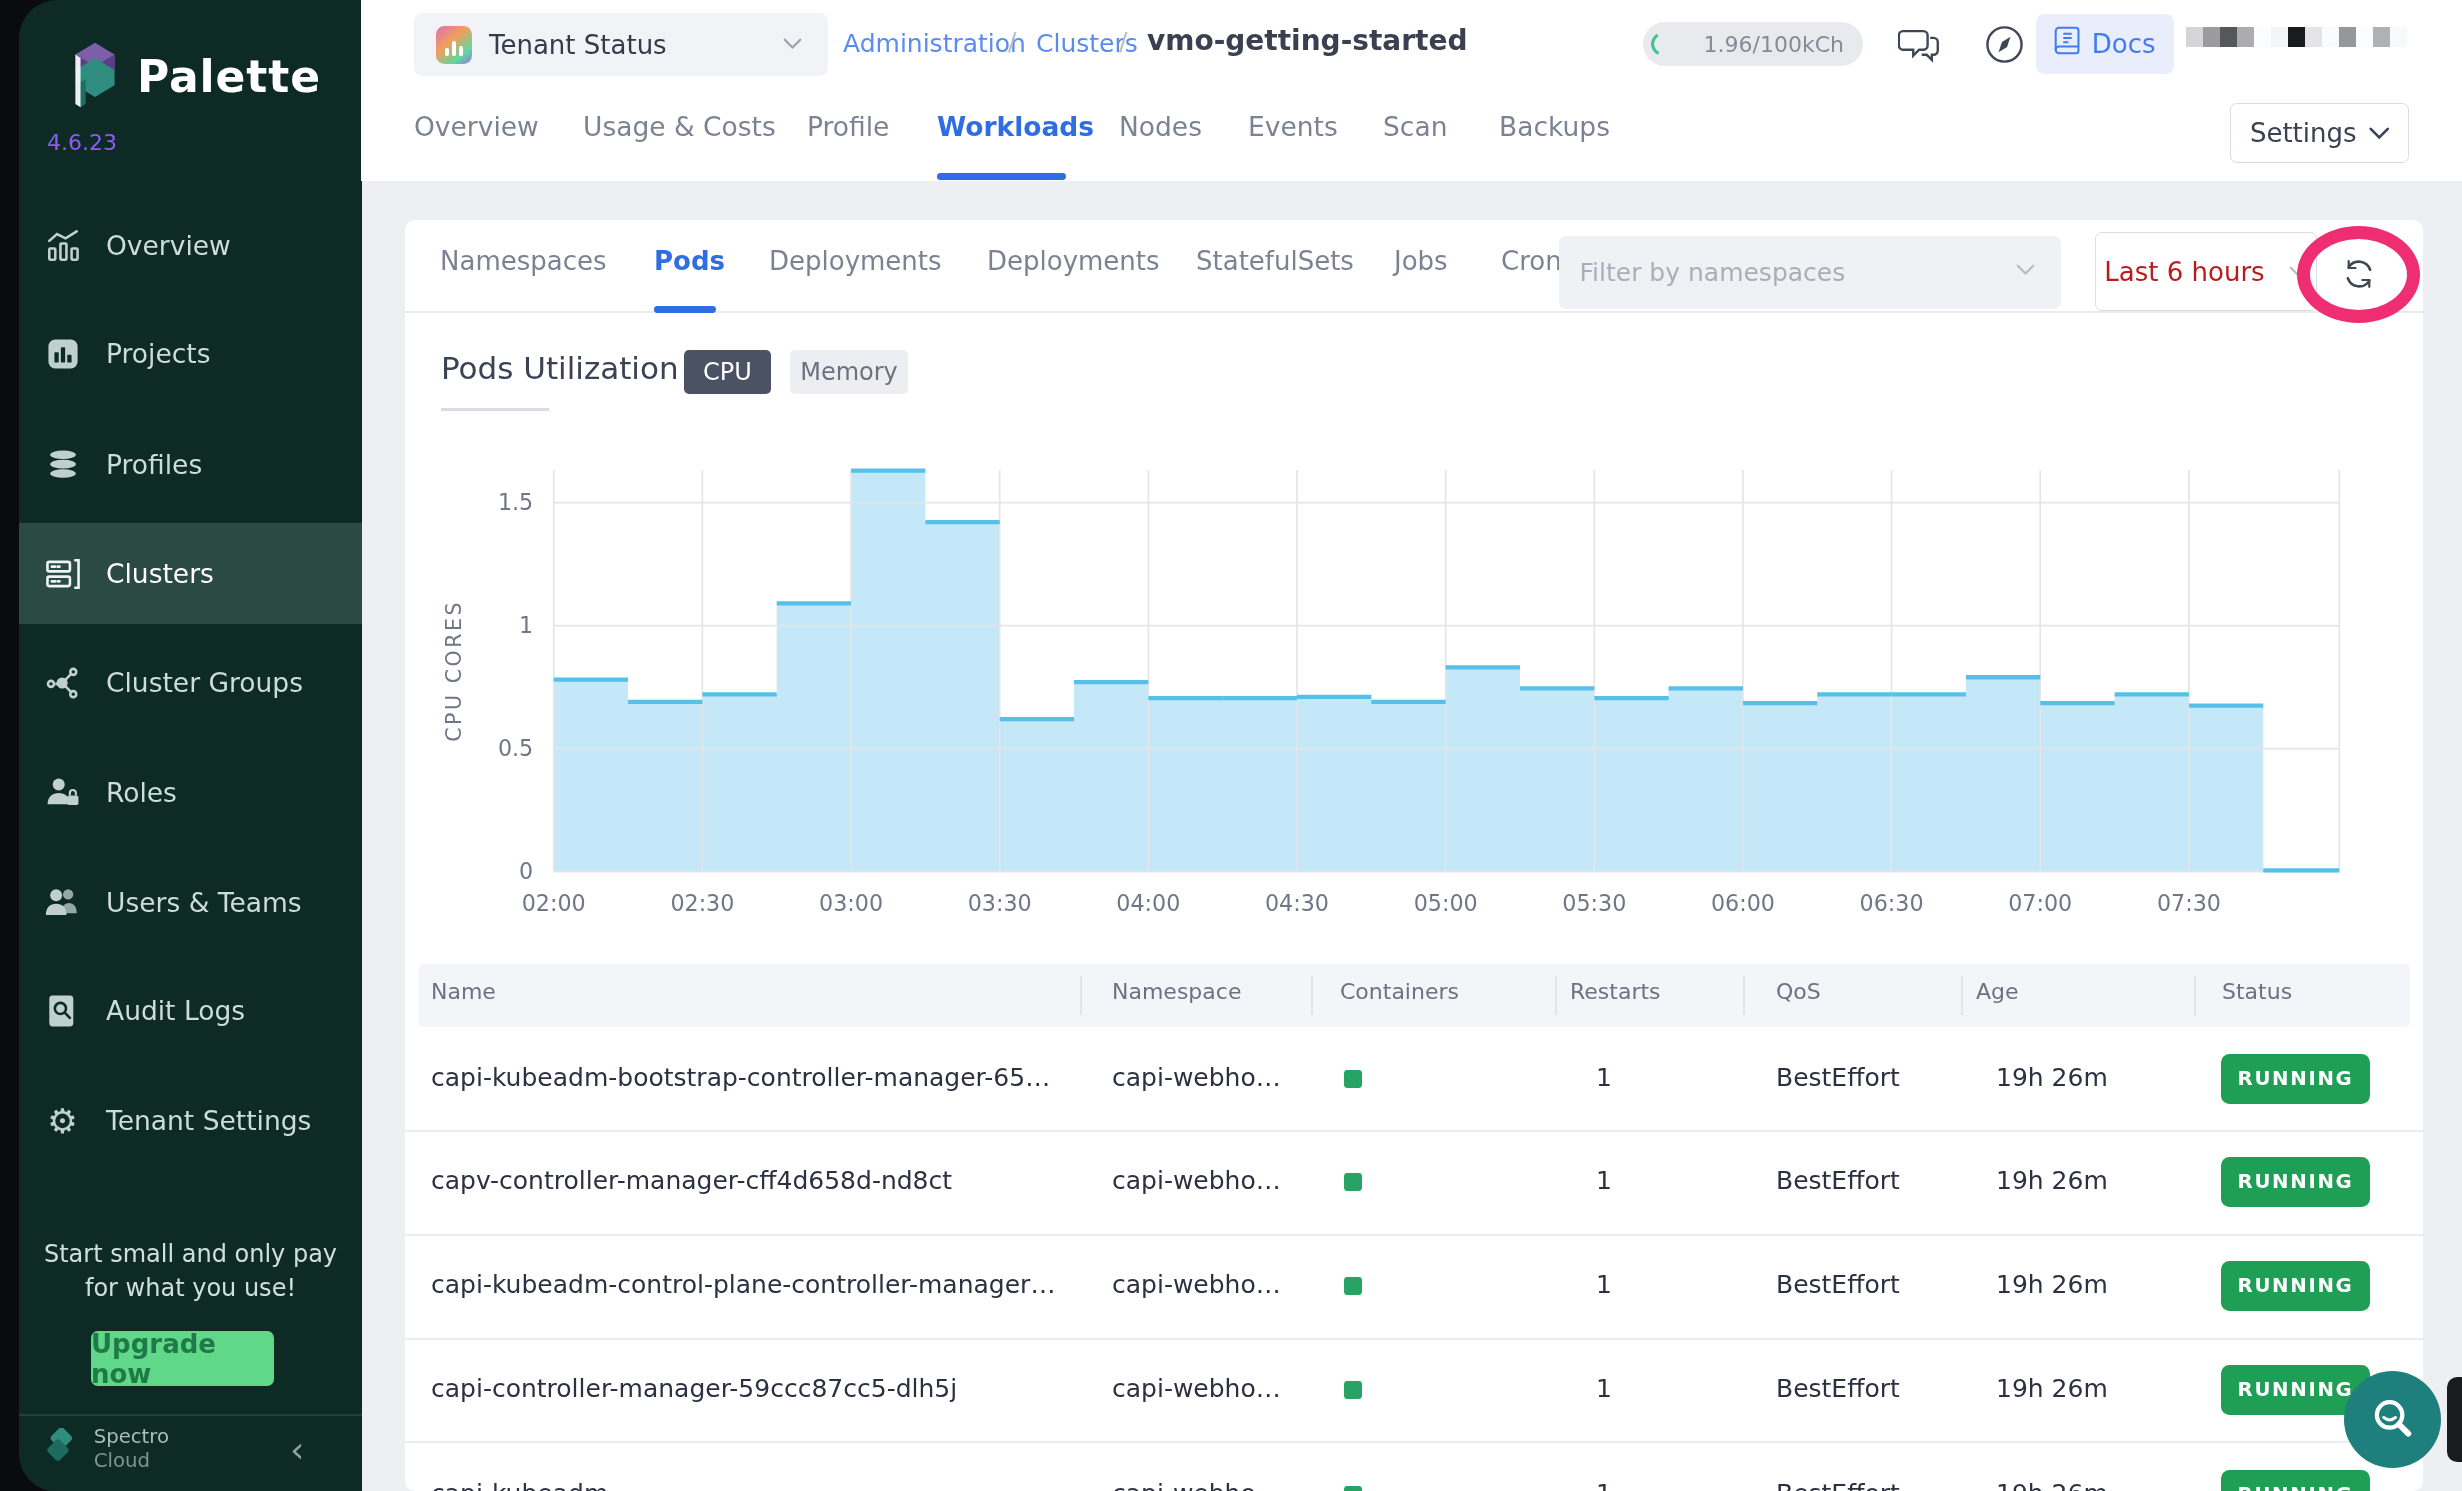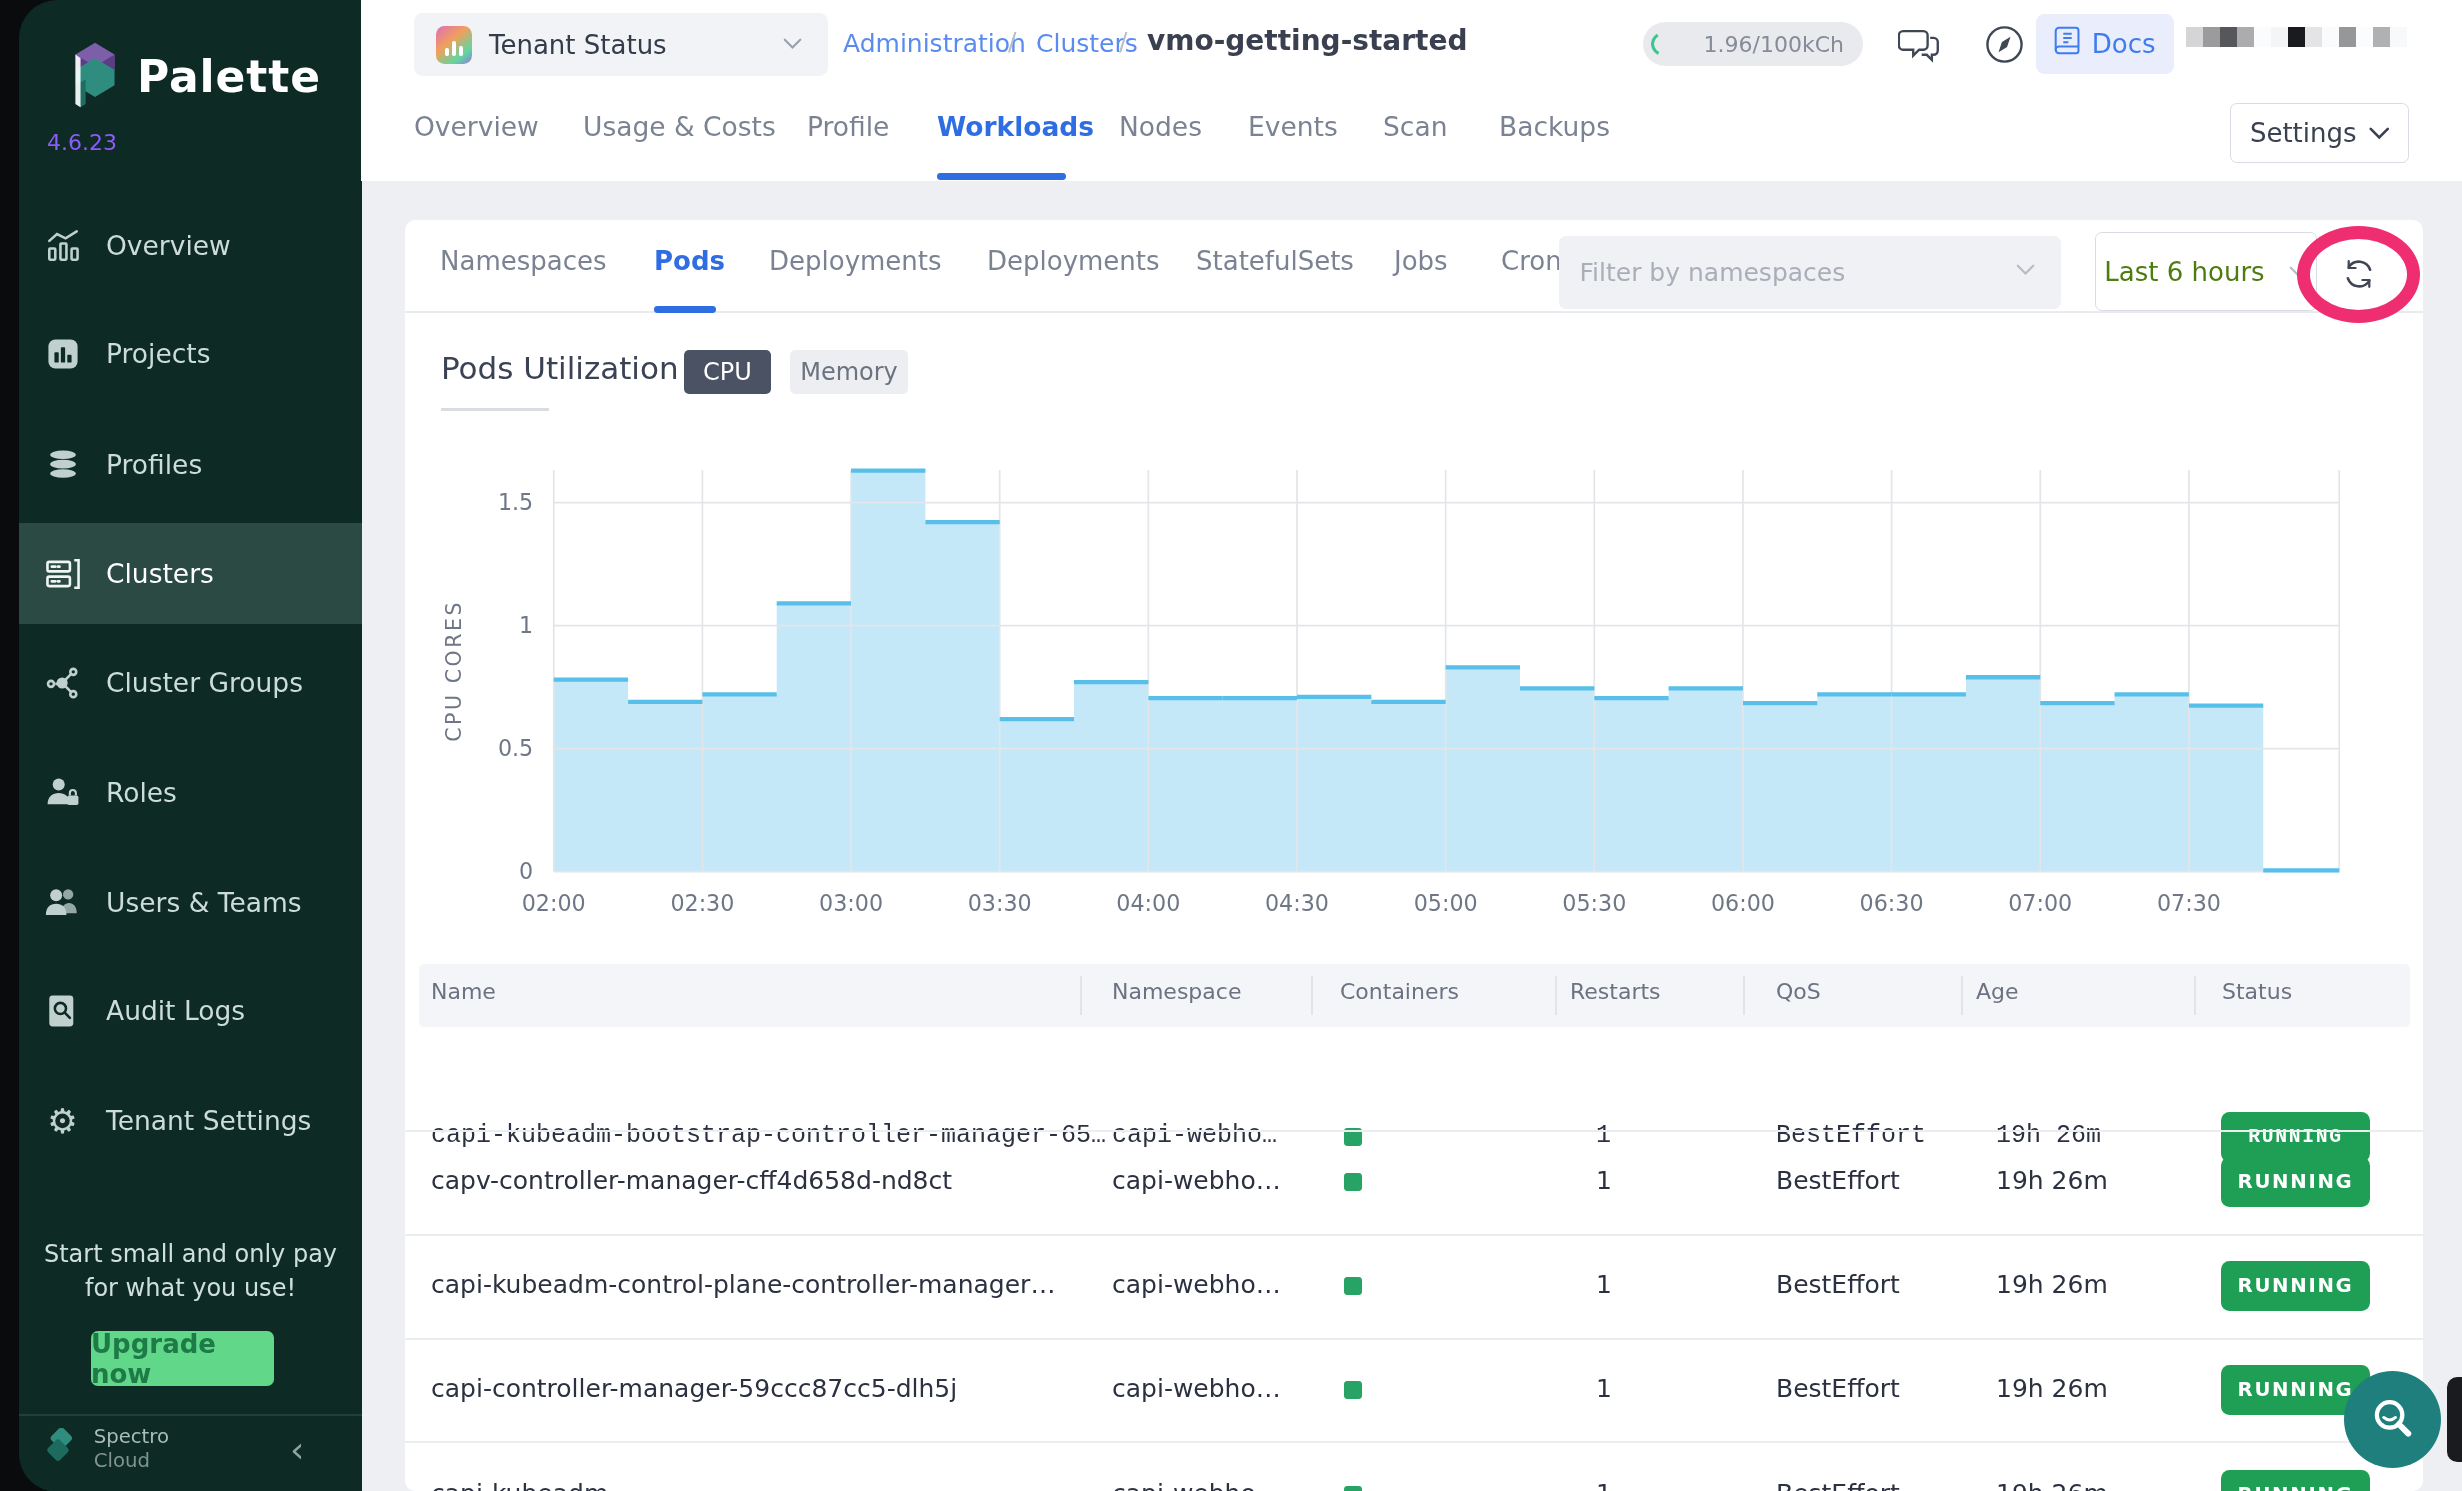--- a/index.html
+++ b/index.html
@@ -65,21 +65,21 @@
   .card{left:405px;top:220px;width:2018px;height:1271px;background:#ffffff;border-radius:10.3px;}
   .subtab{top:246px;font-size:26px;color:#7b8393;white-space:nowrap;}
   .subtab.active{color:#2e6ee2;font-weight:bold;}
   .subtab-divider{left:405px;top:311px;width:2018px;height:1.7px;background:#e9ebee;}
   .subtab-underline{left:654px;top:306px;width:62px;height:6.8px;background:#2e6ee2;border-radius:3.4px;}
   .filter-input{left:1559px;top:236px;width:502px;height:73px;background:#f0f1f4;border:none;border-radius:6.8px;
                 padding:0 51px 0 20.5px;font-size:25px;color:#5a6170;font-family:inherit;}
   .filter-input::placeholder{color:#a9aeb9;}
   .filter-chevron{left:2016px;top:263px;color:#b6bbc4;}
   .range-btn{left:2095px;top:232px;width:222px;height:79px;background:#fff;border:1.7px solid #d9dce3;border-radius:6.8px;
-             display:flex;align-items:center;justify-content:center;gap:24px;color:#4d7c0f;font-size:26px;}
+             display:flex;align-items:center;justify-content:center;gap:24px;color:#b91c1c;font-size:26px;}
   .refresh{left:2341px;top:256px;color:#3f4654;}
   .hl-ellipse{left:2297px;top:226px;width:123px;height:97px;border:13px solid #ef2d71;border-radius:50%;}
 
   .sec-title{left:441px;top:350px;font-size:31px;color:#3b4254;}
   .sec-title-rule{left:441px;top:408px;width:108px;height:2.6px;background:#d9dce1;}
   .toggle{top:350px;height:44px;border-radius:5.1px;display:flex;align-items:center;justify-content:center;font-size:24px;text-align:right;}
   .toggle.cpu{left:684px;width:87px;background:#4b5263;color:#fff;}
   .toggle.mem{left:790px;width:118px;background:#eceef1;color:#6b7280;}
 
   
@@ -434,21 +434,21 @@
   <div class="abs th" style="left:1976px">Age</div>
   <div class="abs th" style="left:2222px">Status</div>
   <div class="abs th-div" style="left:1080px"></div>
   <div class="abs th-div" style="left:1311px"></div>
   <div class="abs th-div" style="left:1555px"></div>
   <div class="abs th-div" style="left:1743px"></div>
   <div class="abs th-div" style="left:1961px"></div>
   <div class="abs th-div" style="left:2194px"></div>
 
   <div id="table-rows">
-      <div class="abs" style="left: 405px; top: 1085px; width: 1610px; height: 103px; font-family: Liberation Mono, monospace;">
+      <div class="abs" style="left: 405px; top: 1027px; width: 1610px; height: 103px;">
         <div class="abs cell" style="left: 26px; top: 36px;">capi-kubeadm-bootstrap-controller-manager-65…</div>
         <div class="abs cell" style="left: 707px; top: 36px;">capi-webho…</div>
         <div class="abs csquare" style="left: 939px; top: 43px;"></div>
         <div class="abs cell" style="left: 1191px; top: 36px;">1</div>
         <div class="abs cell" style="left: 1371px; top: 36px;">BestEffort</div>
         <div class="abs cell" style="left: 1591px; top: 36px;">19h 26m</div>
         <div class="abs pill" style="left: 1816px; top: 26.5px;">RUNNING</div>
       </div>
       <div class="abs" style="left: 405px; top: 1130px; width: 2018px; height: 103px;">
         <div class="abs cell" style="left: 26px; top: 36px;">capv-controller-manager-cff4d658d-nd8ct</div>

